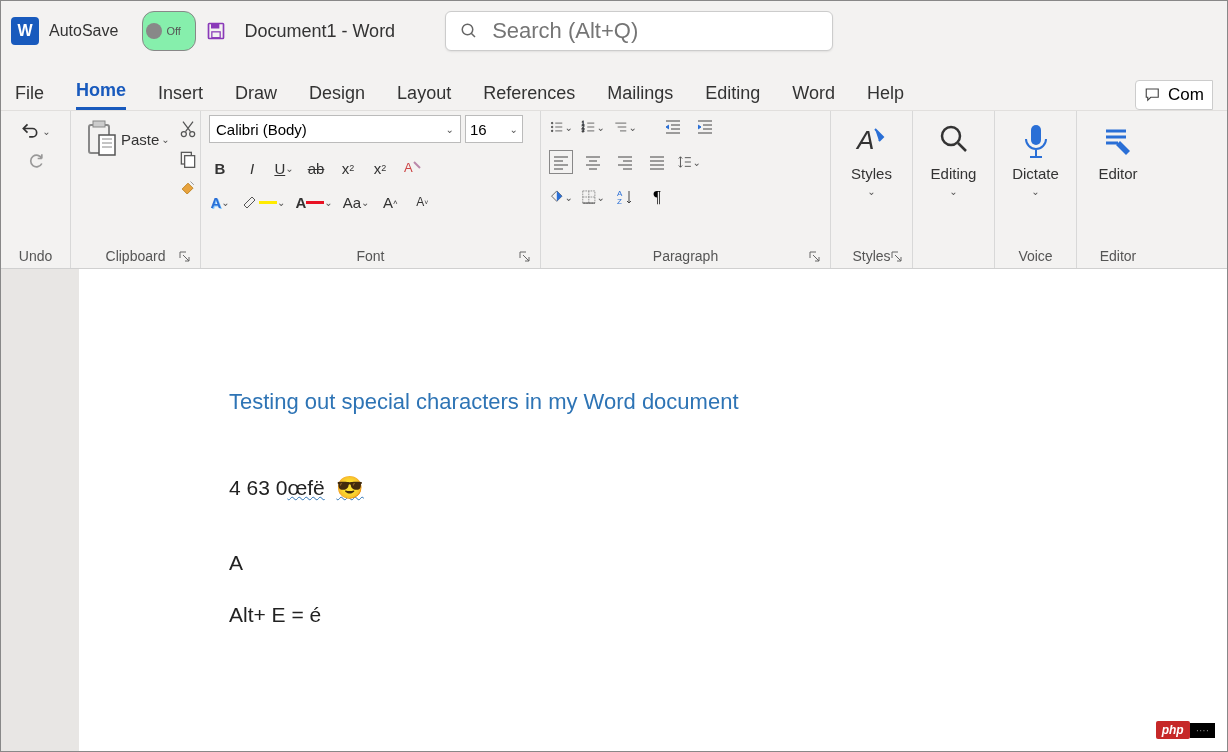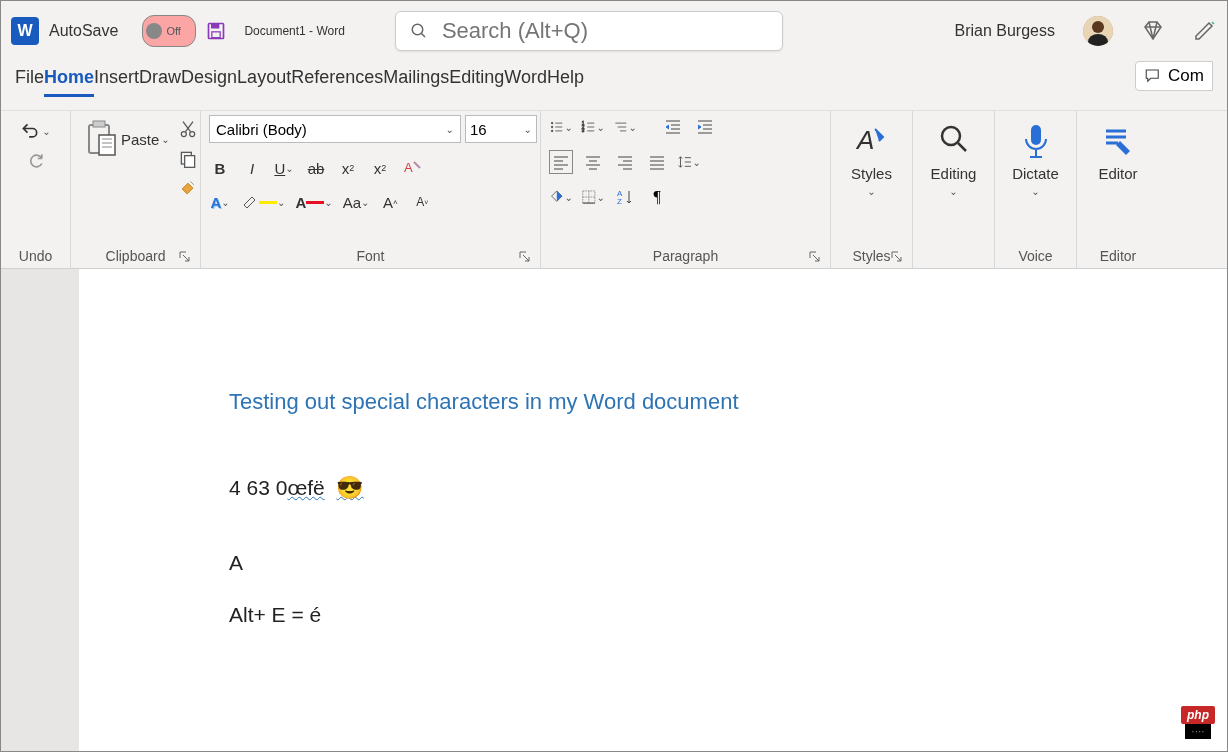--- a/index.html
+++ b/index.html
@@ -2,34 +2,34 @@
 <html><head>
 <meta charset="utf-8">
 <style>
 * { box-sizing: border-box; margin: 0; padding: 0; font-family: "Segoe UI", sans-serif; }
 body { width: 1228px; height: 752px; background: #fff; border: 1px solid #888; overflow: hidden; position: relative; }
 
 
 .titlebar { height: 60px; background: #f3f2f1; display: flex; align-items: center; padding: 0 10px; gap: 10px; }
 .word-icon { width: 28px; height: 28px; background: #185abd; color: #fff; display: flex; align-items: center; justify-content: center; font-weight: bold; border-radius: 4px; font-size: 16px; }
 .autosave { display: flex; align-items: center; gap: 24px; font-size: 16px; color: #333; }
-.toggle { width: 54px; height: 32px; border: 1px solid #888; border-radius: 12px; display: flex; align-items: center; padding: 7px 3px; background: #fca5a5; position: relative; }
+.toggle { width: 54px; height: 40px; border: 1px solid #888; border-radius: 12px; display: flex; align-items: center; padding: 7px 3px; background: #86efac; position: relative; }
 .toggle-knob { width: 16px; height: 16px; background: #888; border-radius: 50%; }
 .toggle-label { font-size: 11px; margin-left: 4px; color: #555; }
 .save-icon { width: 24px; height: 24px; color: #8a3ab9; }
-.doc-title { font-size: 12px; color: #333; margin-left: 8px; }
+.doc-title { font-size: 18px; color: #333; margin-left: 8px; }
 .search-box { flex: 0 0 388px; height: 40px; border: 1px solid #ccc; border-radius: 6px; background: #fff; display: flex; align-items: center; padding: 0 14px; gap: 14px; margin-left: 40px; box-shadow: 0 1px 2px rgba(0,0,0,0.08); }
 .search-box input { border: none; outline: none; font-size: 22px; flex: 1; color: #737373; background: transparent; }
 .user-area { margin-left: auto; display: flex; align-items: center; gap: 28px; }
 .user-name { font-size: 16px; color: #333; }
 .avatar { width: 30px; height: 30px; border-radius: 50%; background: #d4a574; display: flex; align-items: center; justify-content: center; overflow: hidden; }
 .diamond-icon, .pen-icon { width: 24px; height: 24px; color: #555; }
 
 
-.tabs { height: 50px; background: #f3f2f1; display: flex; align-items: flex-start; padding: 0 14px; border-bottom: 1px solid #e1dfdd; }
+.tabs { height: 50px; background: #f3f2f1; display: flex; align-items: flex-end; padding: 0 14px; gap: 32px; border-bottom: 1px solid #e1dfdd; }
 .tab { font-size: 18px; color: #333; padding: 6px 0; cursor: pointer; }
 .tab.active { font-weight: 600; border-bottom: 3px solid #185abd; color: #185abd; }
 .comments-btn { margin-left: auto; display: flex; align-items: center; gap: 6px; font-size: 17px; border: 1px solid #ccc; border-top-left-radius: 4px; border-bottom-left-radius: 4px; padding: 4px 8px; background: #fff; }
 
 
 .ribbon { height: 158px; background: #f3f2f1; display: flex; border-bottom: 1px solid #d0d0d0; }
 .group { border-right: 1px solid #d8d8d8; display: flex; flex-direction: column; padding: 4px 8px 2px; }
 .group-body { flex: 1; display: flex; align-items: flex-start; gap: 4px; }
 .group-label { text-align: center; font-size: 14px; color: #555; padding: 2px 0; position: relative; }
 .launcher { position: absolute; right: 0; bottom: 2px; width: 14px; height: 14px; }
@@ -41,21 +41,21 @@
 .caret { font-size: 10px; color: #555; }
 
 .clipboard-group { width: 130px; }
 .paste-btn { display: flex; align-items: center; gap: 2px; padding: 4px; }
 .paste-btn svg { width: 36px; height: 40px; }
 .small-col { display: flex; flex-direction: column; gap: 10px; padding-top: 4px; }
 
 .font-group { width: 340px; }
 .font-row1 { display: flex; gap: 4px; margin-bottom: 9px; }
 .font-select { width: 252px; height: 28px; border: 1px solid #bbb; background: #fff; font-size: 15px; padding: 0 6px; display: flex; align-items: center; justify-content: space-between; }
-.size-select { width: 72px; height: 28px; border: 1px solid #bbb; background: #fff; font-size: 15px; padding: 0 4px; display: flex; align-items: center; justify-content: space-between; }
+.size-select { width: 58px; height: 28px; border: 1px solid #bbb; background: #fff; font-size: 15px; padding: 0 4px; display: flex; align-items: center; justify-content: space-between; }
 .font-row { display: flex; gap: 10px; align-items: center; margin-bottom: 6px; }
 .fbtn { min-width: 22px; height: 24px; display: flex; align-items: center; justify-content: center; color: #333; font-size: 15px; cursor: pointer; }
 .color-bar { width: 18px; height: 3px; }
 
 .para-group { width: 290px; }
 .para-row { display: flex; gap: 8px; align-items: center; margin-bottom: 7px; }
 .pbtn { width: 24px; height: 24px; display: flex; align-items: center; justify-content: center; cursor: pointer; }
 .pbtn.boxed { border: 1px solid #888; }
 
 .big-btn { display: flex; flex-direction: column; align-items: center; gap: 4px; padding: 6px 10px; cursor: pointer; }
@@ -65,21 +65,21 @@
 
 .doc-area { display: flex; height: calc(752px - 268px); background: #4d7c0f; }
 .left-gutter { width: 78px; background: #e8e6e4; }
 .page { flex: 1; background: #fff; padding: 120px 150px 20px; font-size: 21px; color: #222; }
 .heading { color: #2e74b5; font-size: 22px; margin-bottom: 60px; }
 .line { margin-bottom: 28px; }
 .underline-wavy { text-decoration: underline wavy #2e74b5; text-decoration-thickness: 1px; }
 .underline-dbl { border-bottom: 3px double #2e74b5; }
 .emoji { font-size: 22px; }
 
-.watermark { position: absolute; right: 12px; bottom: 12px; display: flex; align-items: center; flex-direction: column; }
+.watermark { position: absolute; right: 12px; bottom: 12px; display: flex; align-items: center; }
 .php-badge { background: #c62828; color: #fff; font-size: 12px; font-weight: bold; padding: 2px 6px; border-radius: 2px; font-style: italic; }
 .cn-badge { background: #000; color: #888; font-size: 10px; padding: 2px 6px; }
 </style>
 </head>
 <body>
 
 <div class="titlebar">
   <div class="word-icon">W</div>
   <div class="autosave">
     <span>AutoSave</span>
@@ -97,38 +97,20 @@
   </div>
   <span class="doc-title">
     <span>Document1</span><span> - </span><span>Word</span>
   </span>
   <div class="search-box">
     <svg width="18" height="18" viewBox="0 0 24 24" fill="none" stroke="#666" stroke-width="2">
         <circle cx="10" cy="10" r="7"></circle>
         <line x1="20" y1="20" x2="15" y2="15"></line>
       </svg>
     <input type="text" placeholder="Search (Alt+Q)" style="">
-  </div>
-  <div class="user-area">
-    <span class="user-name">Brian Burgess</span>
-    <div class="avatar">
-      <svg viewBox="0 0 30 30" width="30" height="30">
-          <circle cx="15" cy="15" r="15" fill="#e8d5b5"></circle>
-          <circle cx="15" cy="11" r="6" fill="#5a3820"></circle>
-          <ellipse cx="15" cy="26" rx="10" ry="8" fill="#222"></ellipse>
-        </svg>
-    </div>
-    <svg class="diamond-icon" viewBox="0 0 24 24" fill="none" stroke="#666" stroke-width="1.5">
-        <path d="M4 8 L8 3 L16 3 L20 8 L12 20 Z"></path>
-        <path d="M4 8 L20 8 M8 3 L12 20 M16 3 L12 20"></path>
-      </svg>
-    <svg class="pen-icon" viewBox="0 0 24 24" fill="none" stroke="#666" stroke-width="1.5">
-        <path d="M3 20 L6 20 L19 7 L16 4 L3 17 Z"></path>
-        <path d="M19 3 L21 5" stroke="#4a9"></path>
-      </svg>
   </div>
 </div>
 
 <div class="tabs">
   <div class="tab">File</div>
   <div class="tab active">Home</div>
   <div class="tab">Insert</div>
   <div class="tab">Draw</div>
   <div class="tab">Design</div>
   <div class="tab">Layout</div>

